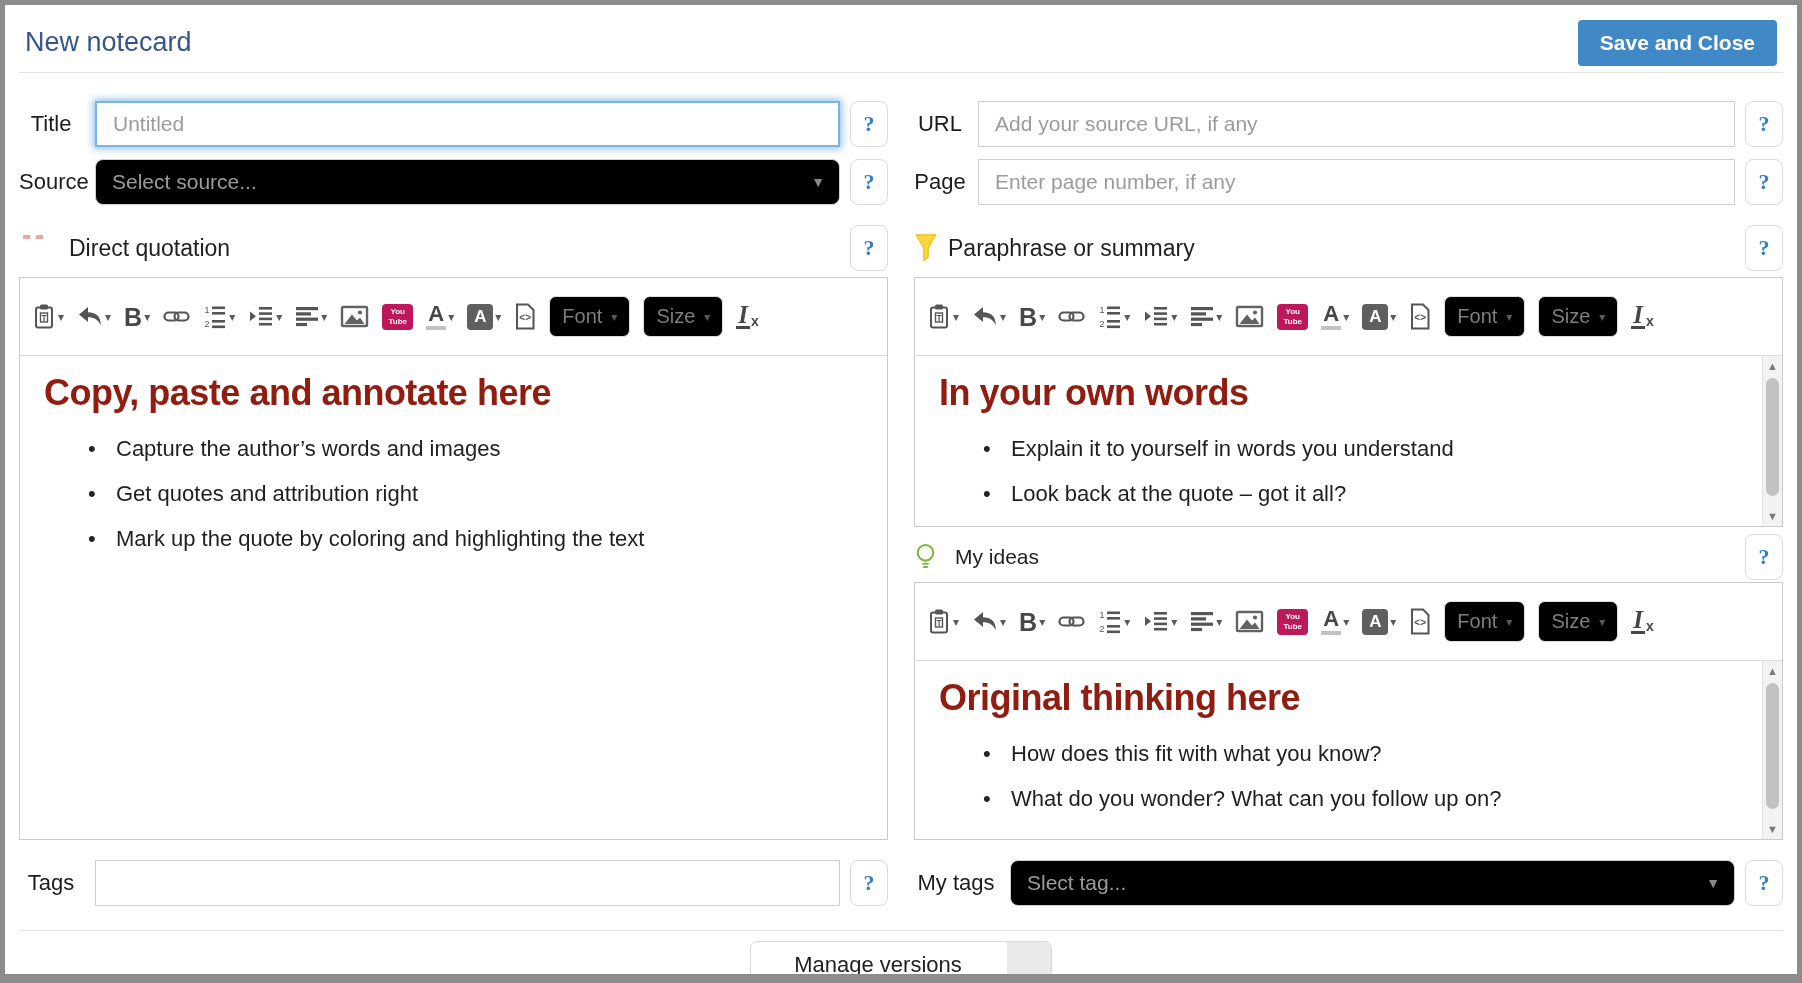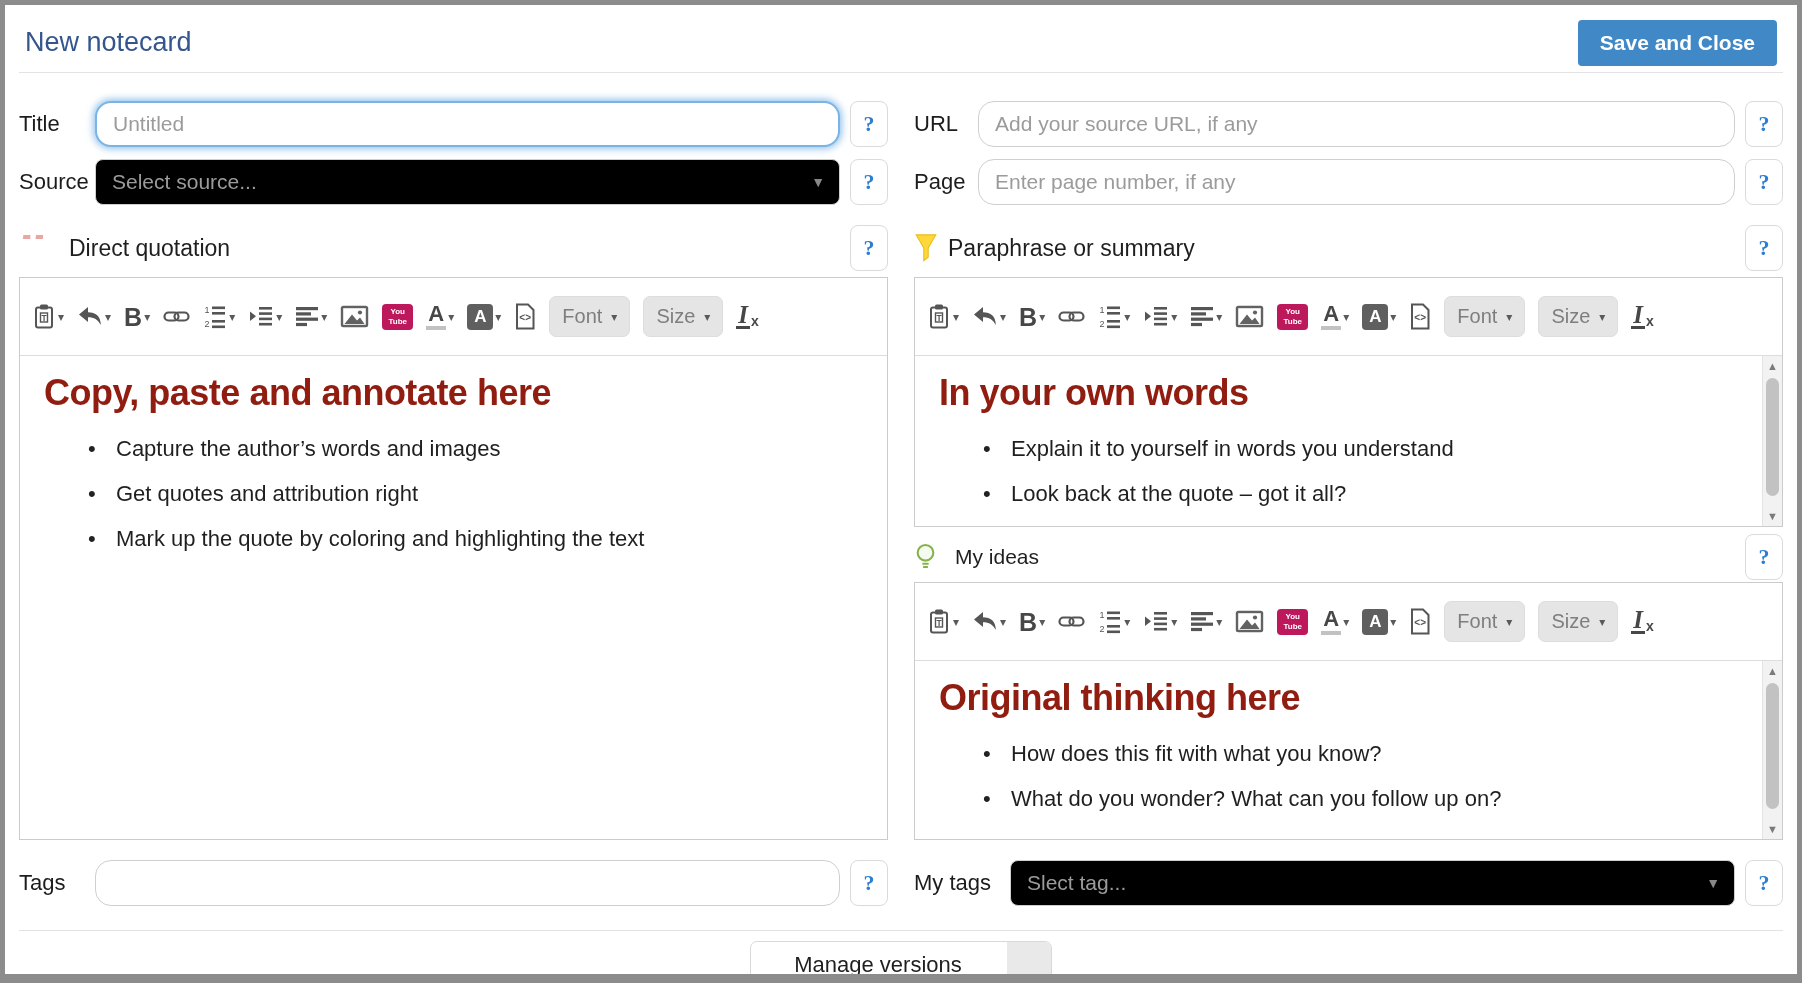--- a/index.html
+++ b/index.html
@@ -14,23 +14,23 @@
   .hdr { height:64px; display:flex; align-items:center; justify-content:space-between;
          border-bottom:1px solid #e3e3e3; padding:4px 6px 0 6px; }
   .hdr-title { color:#35568d; font-size:27px; }
   .save-btn { background:#4189c6; color:#fff; font-weight:bold; font-size:21px;
               border:none; border-radius:4px; padding:11px 22px; cursor:pointer; }
   
   .cols { display:grid; grid-template-columns:1fr 1fr; column-gap:26px; margin-top:14px; }
   .col { display:flex; flex-direction:column; }
   
   .frow { display:flex; align-items:center; margin-bottom:12px; }
-  .flabel { font-size:22px; color:#1c1c1c; flex:0 0 auto; padding-right:12px; }
+  .flabel { font-size:22px; color:#1c1c1c; flex:0 0 auto; padding-right:12px;text-align:center; }
   .w72 { width:76px; } .w64 { width:64px; } .w96 { width:96px; }
-  .tinput { flex:1; height:46px; border:1.5px solid #cfcfcf; border-radius:16px;
+  .tinput { flex:1; height:46px; border:1.5px solid #cfcfcf; border-radius:0;
             font-size:21px; color:#333; padding:0 16px; outline:none; background:#fff;
             font-family:"Liberation Sans",sans-serif; }
   .tinput::placeholder { color:#9b9b9b; opacity:1; }
   .tinput.focused { border:2px solid #7ab4e6; box-shadow:0 0 7px 2px rgba(96,164,226,.65); }
   .selectish { position:relative; flex:1; height:46px; border:1.5px solid #cfcfcf; border-radius:8px;
                display:flex; align-items:center; padding:0 16px; background:#000000; cursor:pointer; }
   .selectish .ph { color:#9b9b9b; font-size:21px; }
   .sel-caret { position:absolute; right:14px; color:#888; font-size:14px; }
   .help { width:38px; height:46px; margin-left:10px; flex:0 0 auot; flex-shrink:0;
           border:1.5px solid #dadada; border-radius:8px; background:#fff;
@@ -49,21 +49,21 @@
   .caret { font-size:12px; color:#5a5a5a; margin-left:2px; align-self:center; }
   .glyph-b { font-weight:800; font-size:25px; color:#474747; line-height:24px; }
   .yt { background:#be185d; color:#fff; border-radius:4px; width:31px; height:26px;
         display:inline-flex; flex-direction:column; align-items:center; justify-content:center;
         font-size:8px; font-weight:bold; line-height:1.15; }
   .tc { display:inline-flex; flex-direction:column; align-items:center; }
   .tc .a { font-weight:800; font-size:22px; color:#474747; line-height:20px; }
   .tc .bar { width:20px; height:4px; background:#c2c2c2; margin-top:2px; }
   .bgc { background:#5f5f5f; color:#fff; border-radius:4px; width:26px; height:26px;
          font-weight:800; display:inline-flex; align-items:center; justify-content:center; font-size:17px; }
-  .tbtn { border:1px solid #ddd; border-radius:7px; padding:8px 12px; background:#e5e5e5;
+  .tbtn { border:1px solid #ddd; border-radius:7px; padding:8px 12px; background:#000000;
           color:#7e7e7e; font-size:20px; display:inline-flex; align-items:center; gap:7px; cursor:pointer; }
   .rf { display:inline-flex; align-items:flex-end; cursor:pointer; }
   .rf .rf-i { font-family:"Liberation Serif",serif; font-style:italic; font-weight:bold;
               font-size:25px; color:#474747; border-bottom:3px solid #474747; line-height:22px; padding:0 2px; }
   .rf .rf-x { font-size:14px; font-weight:bold; color:#474747; margin-left:1px; }
   
   .content { position:relative; padding:16px 24px; overflow:hidden; }
   .red-head { color:#911c10; font-weight:800; font-size:36px; letter-spacing:-0.5px; }
   .blist { margin-top:22px; }
   .blist li { list-style:none; position:relative; font-size:22px; color:#1f1f1f;

